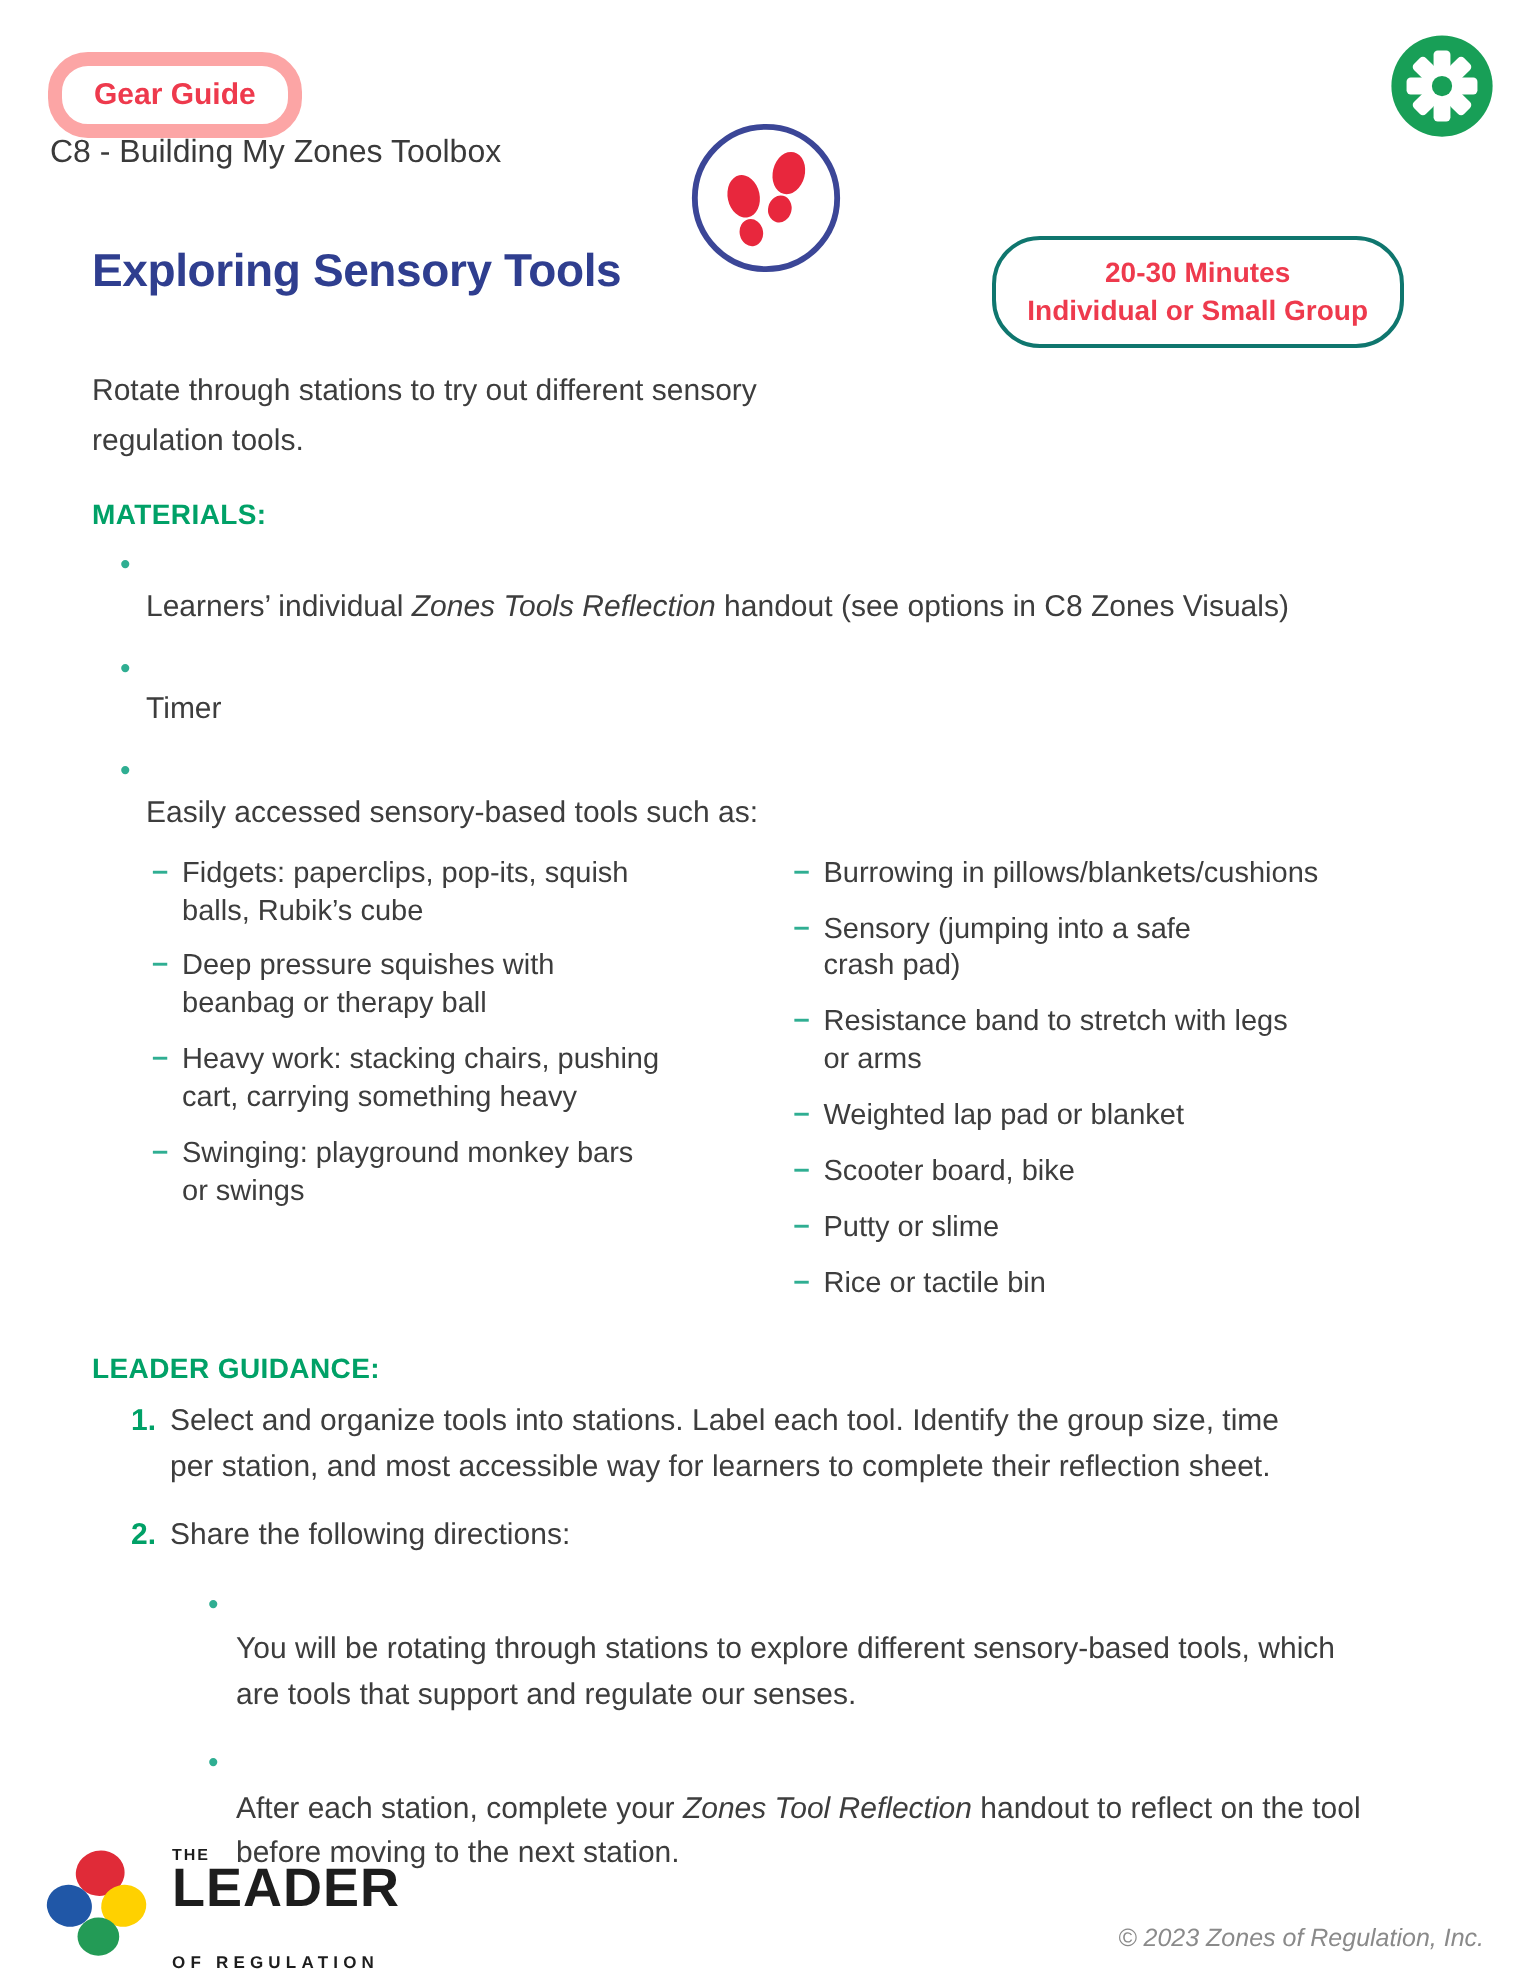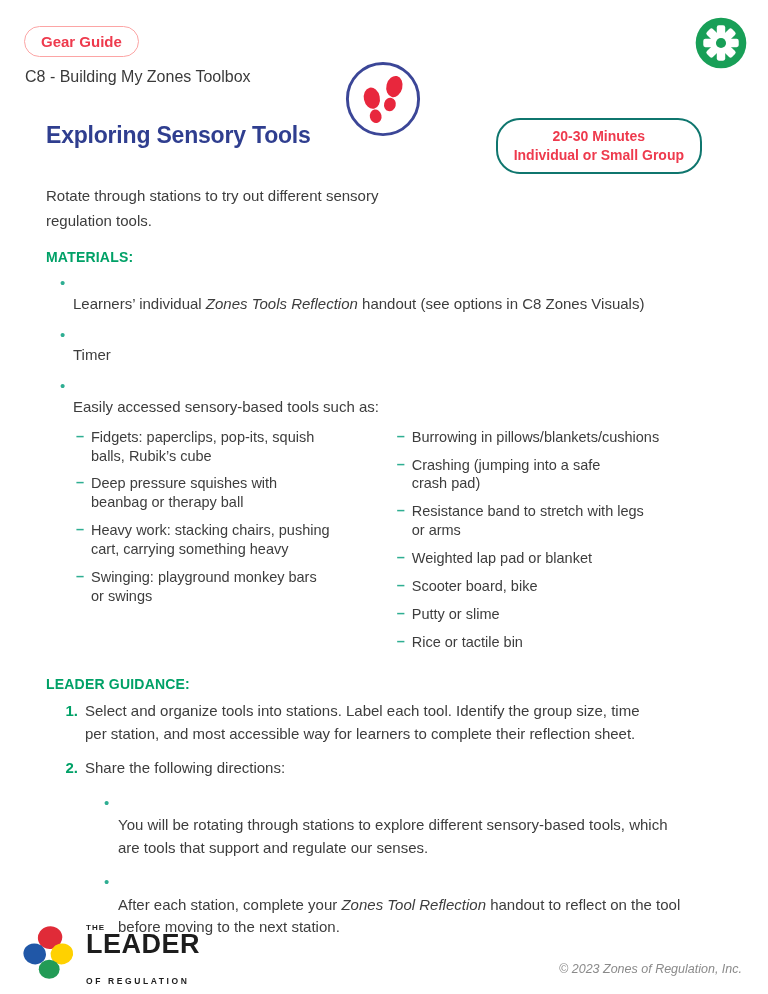--- a/index.html
+++ b/index.html
@@ -7,21 +7,21 @@
   body {
     width:768px; height:994px; position:relative;
     background:#ffffff; color:#3d3d3d;
     font-family:"Liberation Sans", sans-serif;
     overflow:hidden;
   }
 
   
   .gear-guide-badge {
     position:absolute; left:24px; top:26px;
-    border:1px solid #fca5a5; border-radius:20px;
+    border:7px solid #fca5a5; border-radius:20px;
     padding:6px 16px; color:var(--red);
     font-size:15px; font-weight:600;
   }
   .breadcrumb {
     position:absolute; left:25px; top:68px;
     font-size:16px; color:#3a3a3a;
   }
   .gear-icon { position:absolute; right:20px; top:16px; width:54px; height:54px; }
 
   
@@ -174,21 +174,21 @@
 balls, Rubik’s cube</li>
       <li>Deep pressure squishes with
 beanbag or therapy ball</li>
       <li>Heavy work: stacking chairs, pushing
 cart, carrying something heavy</li>
       <li>Swinging: playground monkey bars
 or swings</li>
     </ul>
     <ul class="dash-list tools-col-right">
       <li>Burrowing in pillows/blankets/cushions</li>
-      <li>Crashing (jumping into a safe
+      <li>Sensory (jumping into a safe
 crash pad)</li>
       <li>Resistance band to stretch with legs
 or arms</li>
       <li>Weighted lap pad or blanket</li>
       <li>Scooter board, bike</li>
       <li>Putty or slime</li>
       <li>Rice or tactile bin</li>
     </ul>
   </div>
 

